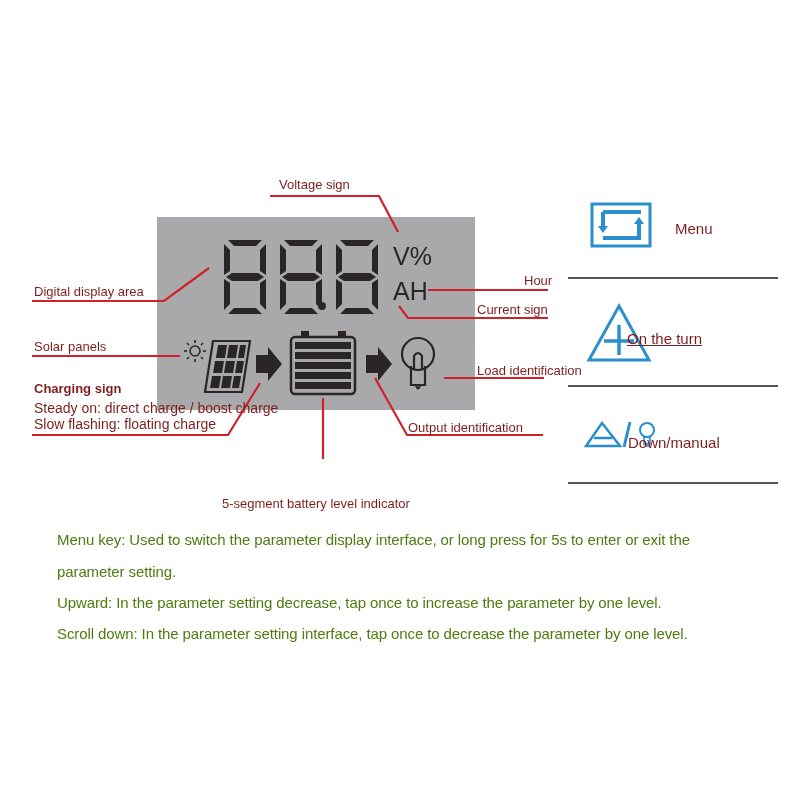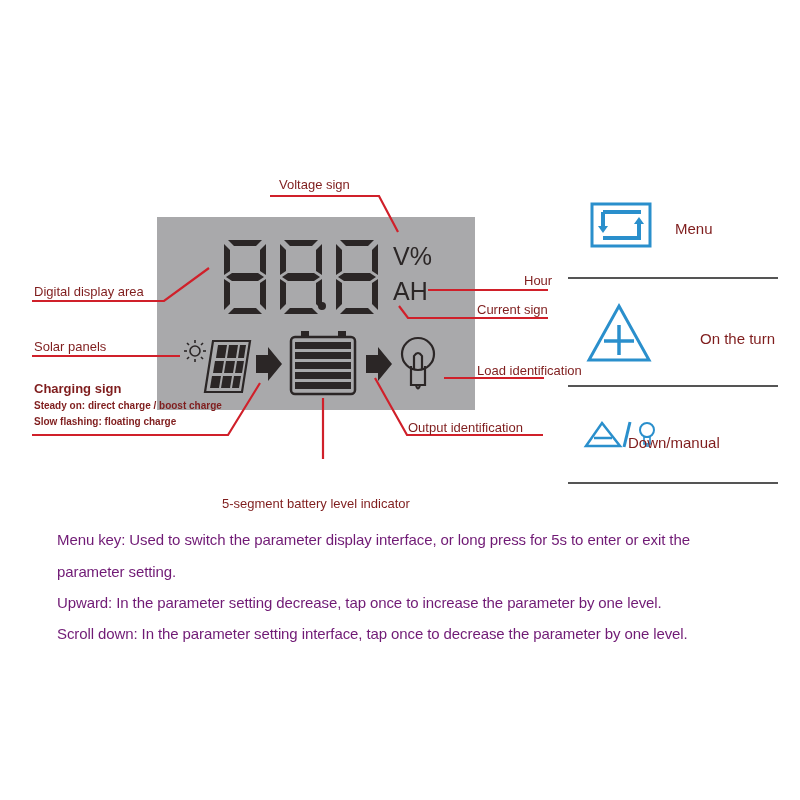--- a/index.html
+++ b/index.html
@@ -5,24 +5,24 @@
   html, body { margin: 0; padding: 0; }
   body {
     width: 800px; height: 800px; background: #ffffff; position: relative; overflow: hidden;
     font-family: "Liberation Sans", sans-serif; color: #111;
   }
   .lcd {
     position: absolute; left: 157px; top: 217px; width: 318px; height: 193px;
     background: #a9a9ab;
   }
   .label { position: absolute; font-size: 13px; color: #7f1d1d; white-space: nowrap; }
-  .label.small { font-size: 10px; font-weight: bold; }
+  .label.small { font-size: 14px; }
   .label.key { font-size: 15px; }
   .divider { position: absolute; left: 568px; width: 210px; height: 2px; background: #555; }
-  .para { position: absolute; left: 57px; font-size: 15px; color: #701a75; white-space: nowrap; letter-spacing: -0.1px; }
+  .para { position: absolute; left: 57px; font-size: 15px; color: #4d7c0f; white-space: nowrap; letter-spacing: -0.1px; }
   svg.overlay { position: absolute; left: 0; top: 0; }
 </style>
 </head>
 <body>
 
 <div class="lcd"></div>
 
 <svg class="overlay" width="800" height="800" viewBox="0 0 800 800">
   <defs>
 
@@ -150,21 +150,21 @@
 <div class="label" style="left:477px; top:302px;">Current sign</div>
 <div class="label" style="left:34px; top:339px;">Solar panels</div>
 <div class="label" style="left:477px; top:363px;">Load identification</div>
 <div class="label" style="left:34px; top:381px;font-weight:bold;">Charging sign</div>
 <div class="label small" style="left:34px; top:400px;">Steady on: direct charge / boost charge</div>
 <div class="label small" style="left:34px; top:416px;">Slow flashing: floating charge</div>
 <div class="label" style="left:408px; top:420px;">Output identification</div>
 <div class="label" style="left:222px; top:464px;margin-top:32px;">5-segment battery level indicator</div>
 
 <div class="label key" style="left:675px; top:220px;">Menu</div>
-<div class="label key" style="left:700px; top:330px;">On the turn</div>
+<div class="label key" style="left:627px; top:330px;text-decoration:underline;">On the turn</div>
 <div class="label key" style="left:628px; top:434px;">Down/manual</div>
 
 <div class="divider" style="top:277px;"></div>
 <div class="divider" style="top:385px;"></div>
 <div class="divider" style="top:482px;"></div>
 
 <div class="para" style="top:531px;">Menu key: Used to switch the parameter display interface, or long press for 5s to enter or exit the</div>
 <div class="para" style="top:563px;">parameter setting.</div>
 <div class="para" style="top:594px;">Upward: In the parameter setting decrease, tap once to increase the parameter by one level.</div>
 <div class="para" style="top:625px;">Scroll down: In the parameter setting interface, tap once to decrease the parameter by one level.</div>

